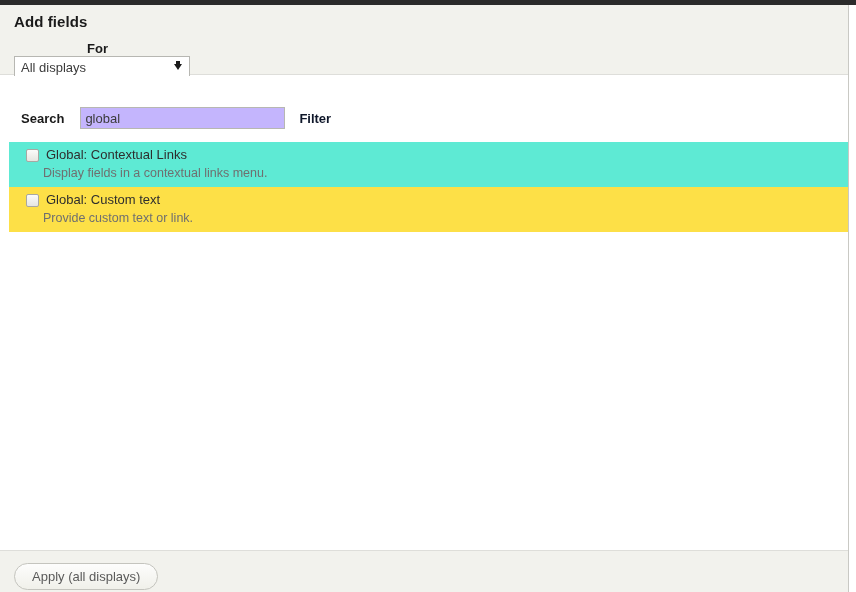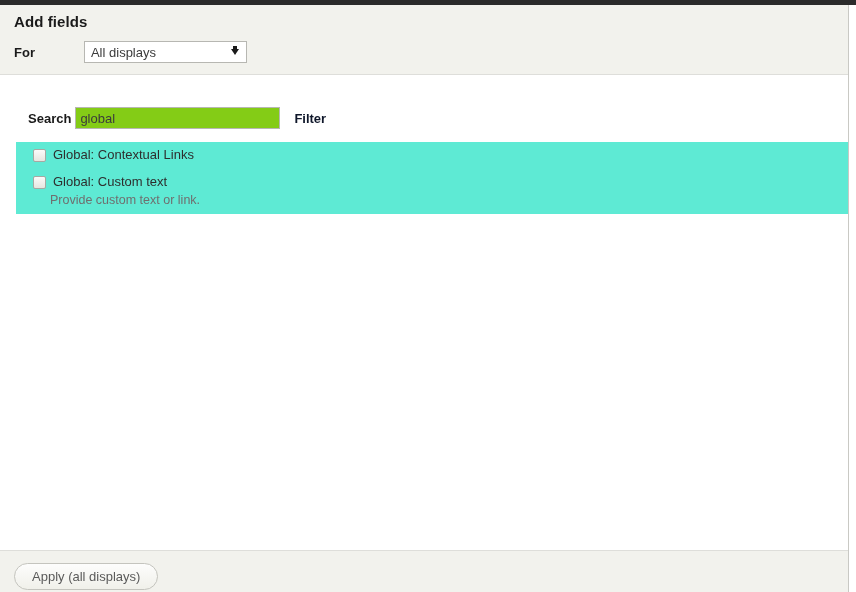--- a/index.html
+++ b/index.html
@@ -60,20 +60,21 @@
     font-weight: bold;
     color: #1a1a1a;
     letter-spacing: 0.1px;
   }
   .for-row {
     position: absolute;
     left: 14px;
     top: 36px;
     display: flex;
     align-items: center;
+    flex-direction: column;
   }
   .for-label {
     font-size: 13px;
     font-weight: bold;
     color: #1a1a1a;
     margin-right: 9px;
   }
   .select-box {
     position: relative;
     box-sizing: border-box;
@@ -103,29 +104,28 @@
   .select-arrow::after {
     content: "";
     position: absolute;
     left: -2px;
     top: -9px;
     width: 4px;
     height: 3px;
     background: #1a1a1a;
   }
   #display-select {
-    width: 163px;
-    margin-left: 40px;
+    width: 176px;
   }
 
   
   .dialog-body {
     position: absolute;
     top: 76px;
-    left: 16px;
+    left: 9px;
     width: 742px;
     height: 473px;
     background: #ffffff;
     box-sizing: border-box;
   }
   .filters-row {
     position: absolute;
     left: 0;
     top: 28px;
     width: 849px;
@@ -133,26 +133,26 @@
     display: flex;
     align-items: center;
   }
   .search-label {
     margin-left: 12px;
     font-size: 13px;
     font-weight: bold;
     color: #1a1a1a;
   }
   .search-input {
-    margin-left: 4px;
+    margin-left: 16px;
     width: 205px;
     height: 22px;
     box-sizing: border-box;
     border: 1px solid #b7b7b2;
-    background: #84cc16;
+    background: #c4b5fd;
     font-family: "Liberation Sans", sans-serif;
     font-size: 13px;
     color: #3b3b3b;
     padding: 0 4px;
     outline: none;
   }
   .filter-label {
     margin-left: 14px;
     font-size: 13px;
     font-weight: bold;
@@ -166,21 +166,21 @@
   .results-list {
     position: absolute;
     left: 0;
     top: 66px;
     width: 842px;
   }
   .result-row {
     box-sizing: border-box;
     width: 842px;
     padding: 5px 0 6px 0;
-    background: #5eead4;
+    background: #fde047;
     position: relative;
   }
   .result-row.striped {
     background: #5eead4;
   }
   .row-main {
     display: flex;
     align-items: flex-start;
     padding-left: 17px;
   }
@@ -267,20 +267,21 @@
       <span class="filter-label">Filter</span>
     </div>
 
     <div class="results-list">
 
       <div class="result-row striped">
         <div class="row-main">
           <span class="row-checkbox"></span>
           <span class="row-title">Global: Contextual Links</span>
         </div>
+        <div class="row-desc">Display fields in a contextual links menu.</div>
       </div>
 
       <div class="result-row">
         <div class="row-main">
           <span class="row-checkbox"></span>
           <span class="row-title">Global: Custom text</span>
         </div>
         <div class="row-desc">Provide custom text or link.</div>
       </div>
 

